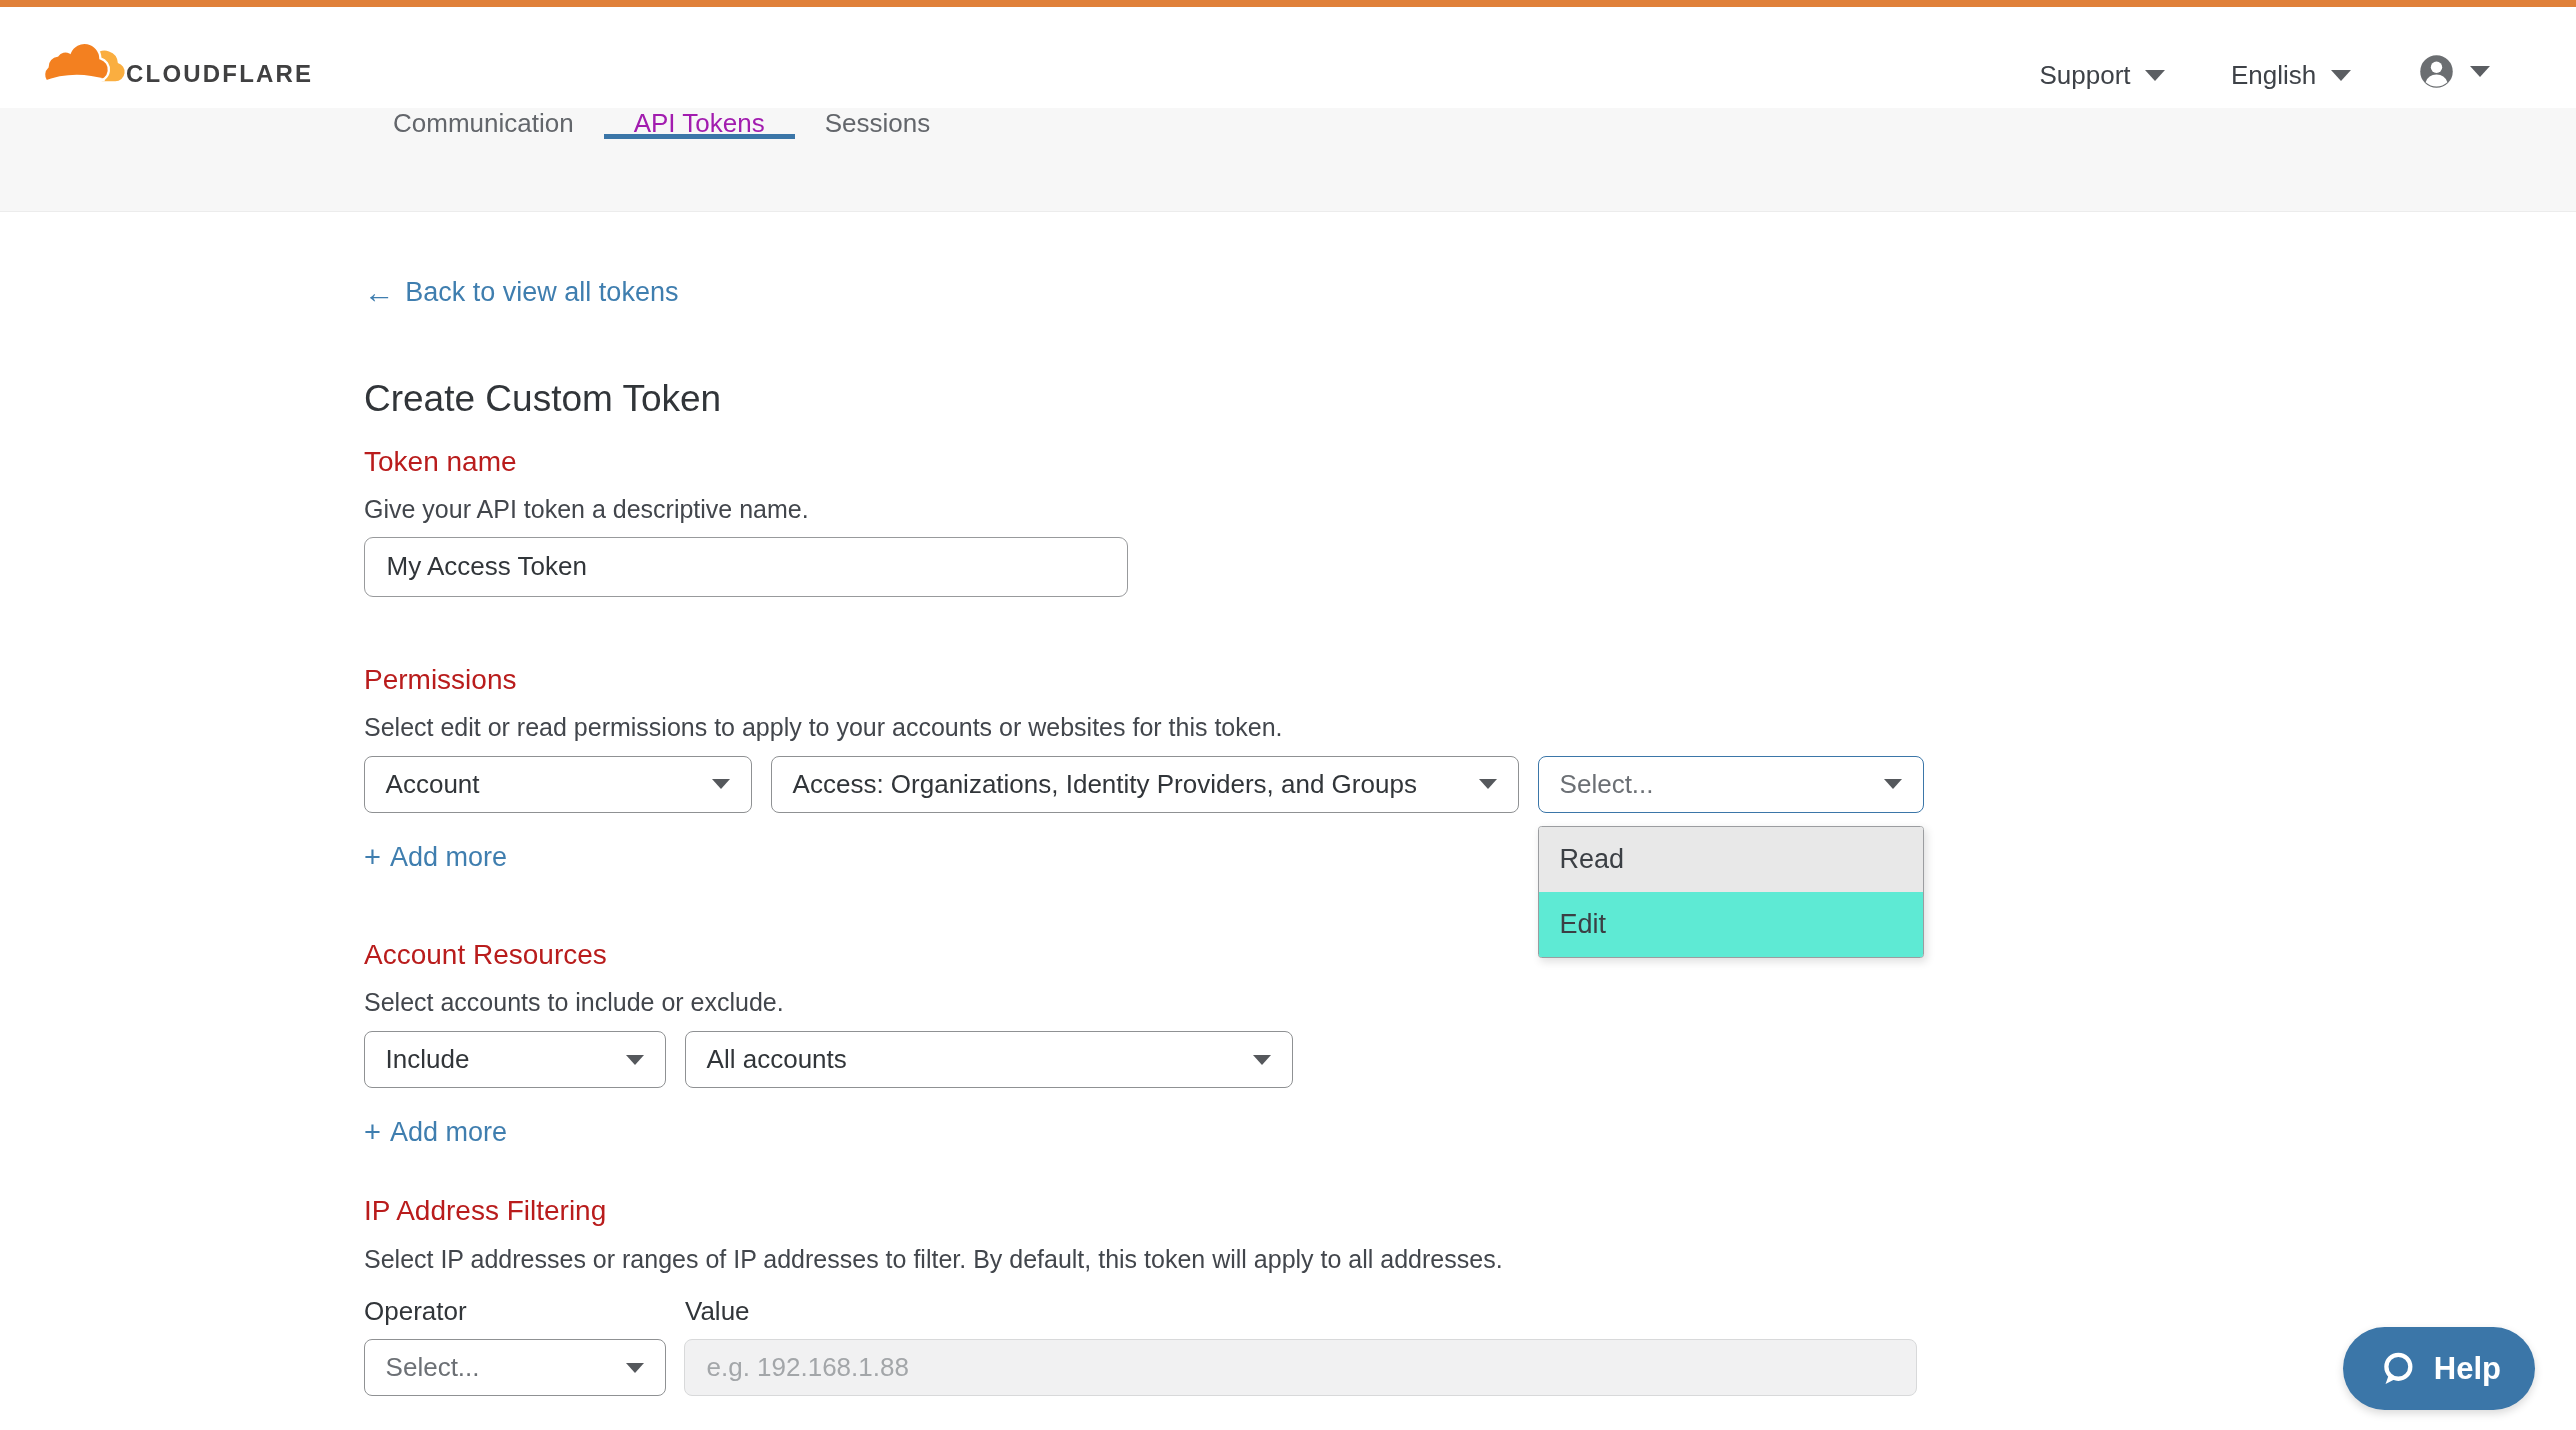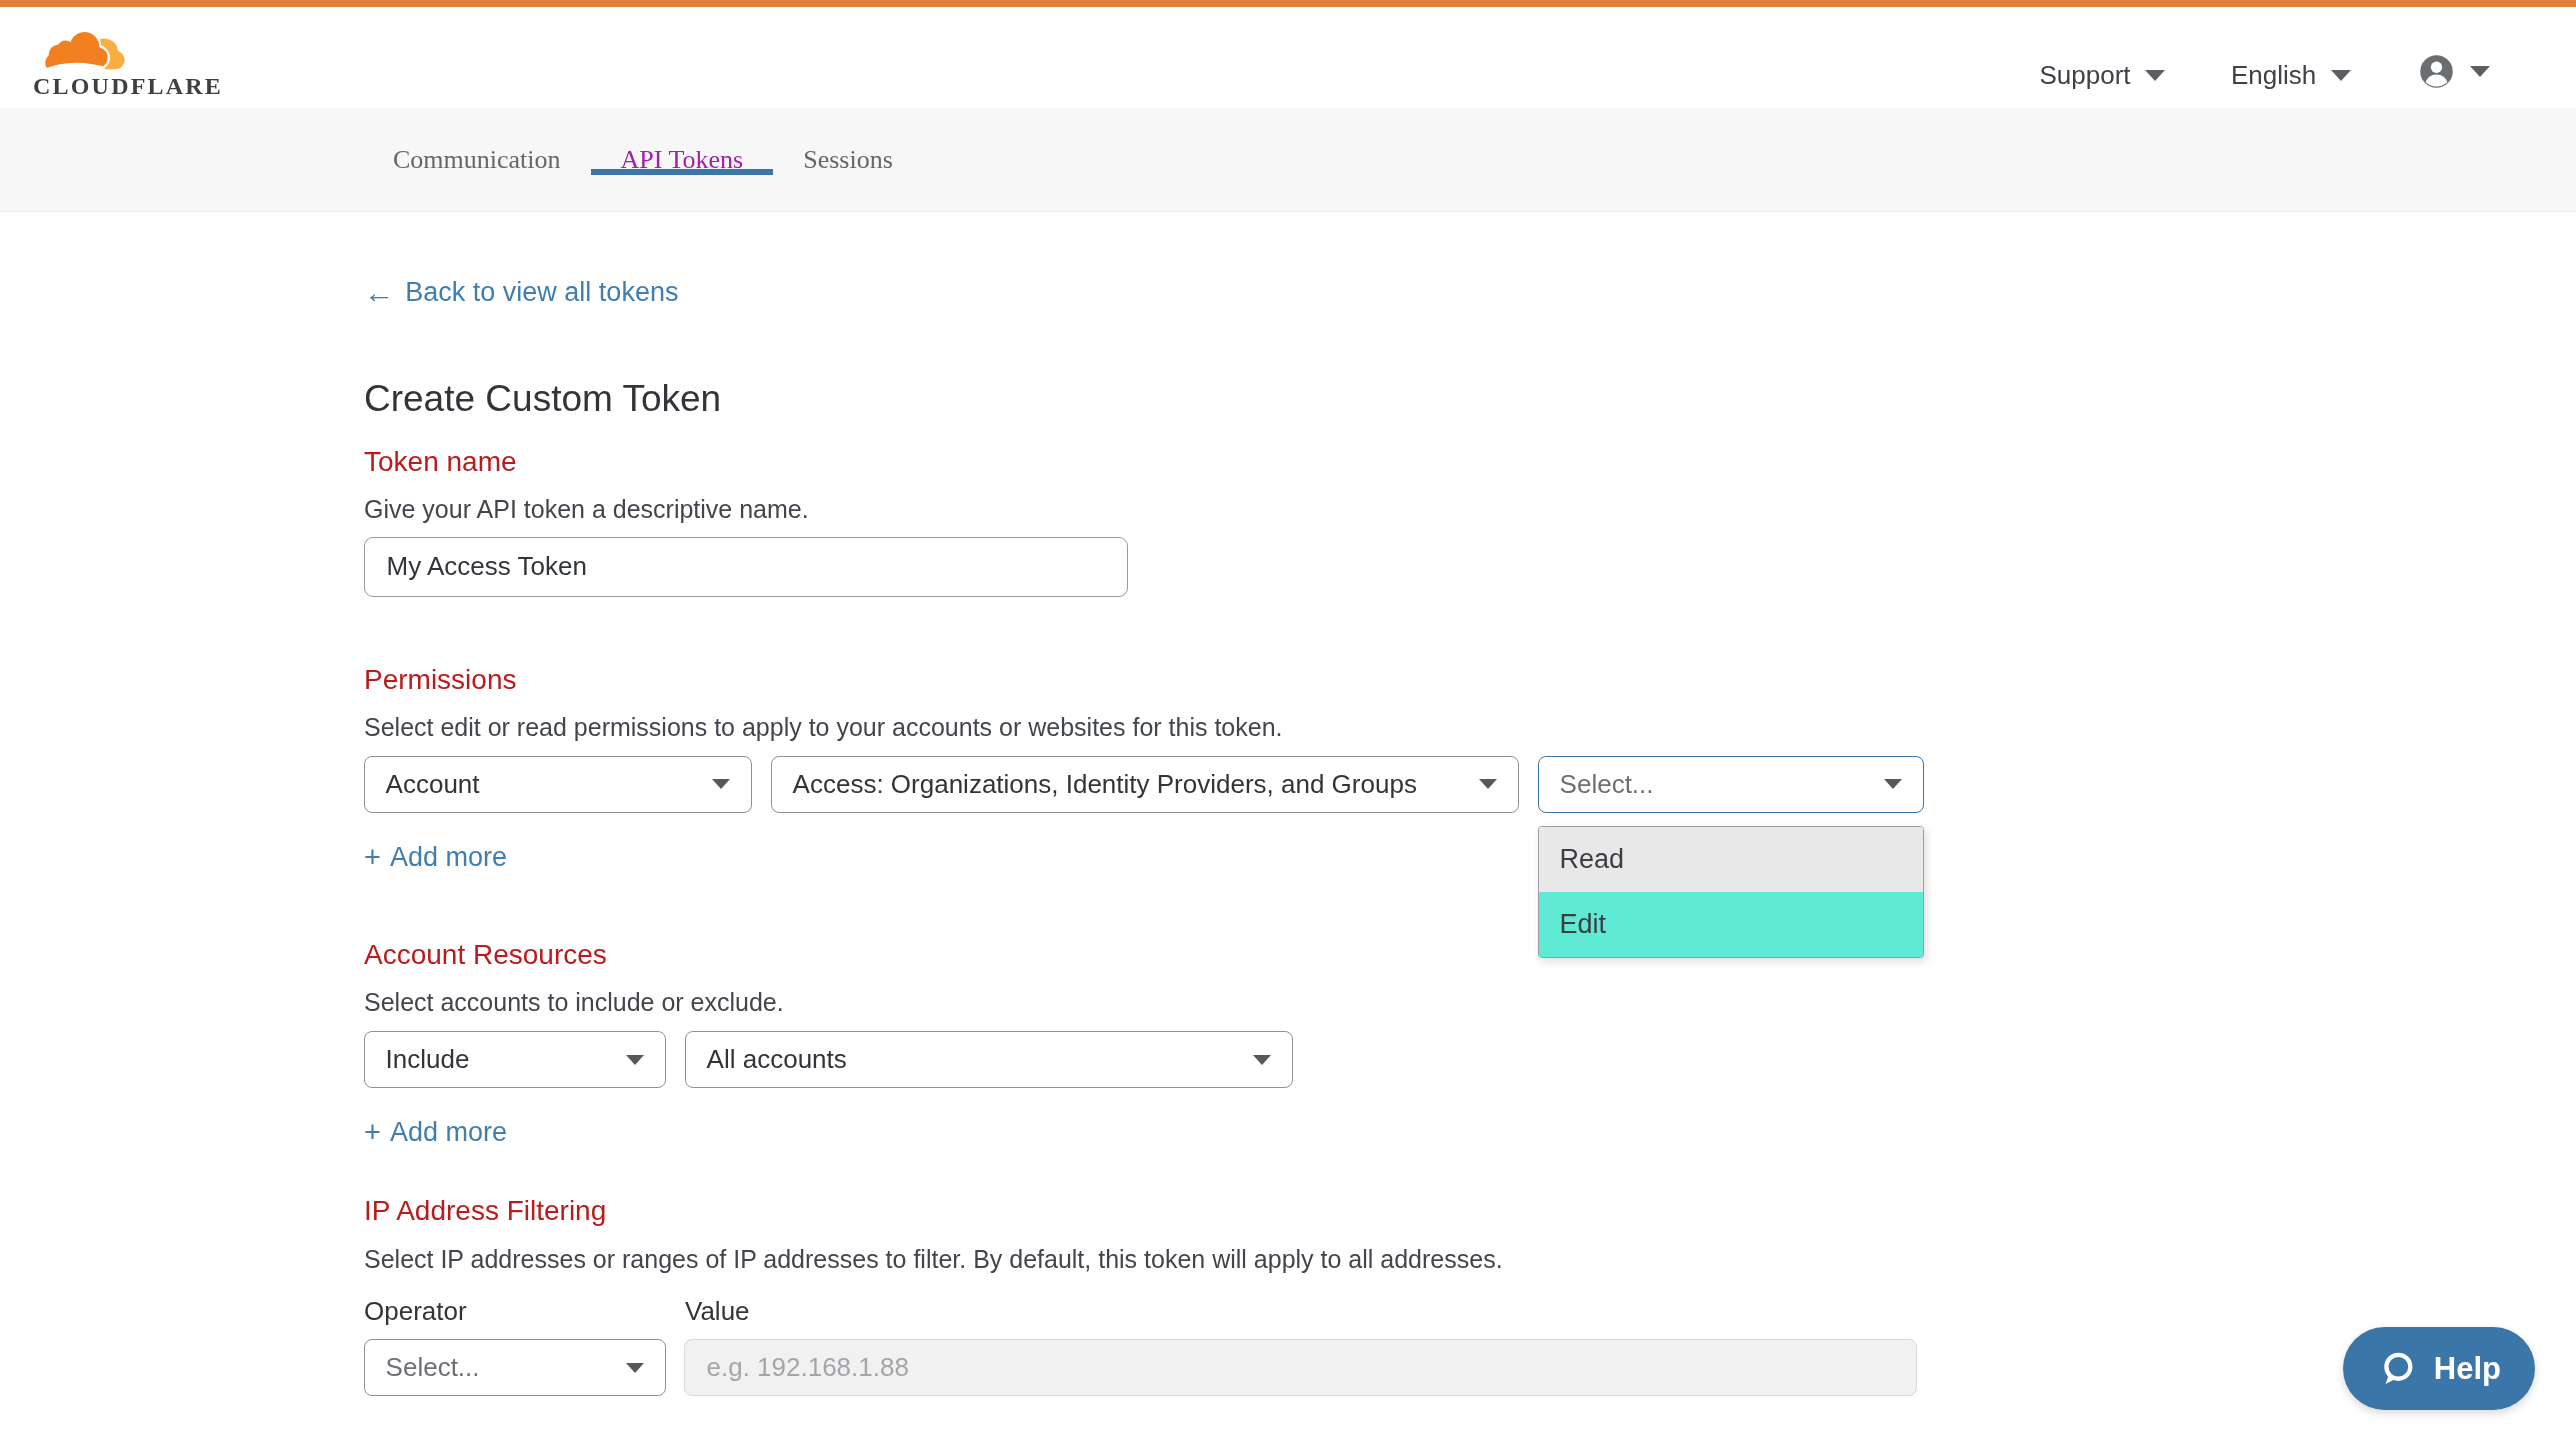--- a/index.html
+++ b/index.html
@@ -16,32 +16,32 @@
     --text-body:#42464C;
   }
   *{margin:0;padding:0;box-sizing:border-box;}
   html,body{width:2576px;height:1431px;overflow:hidden;background:#fff;
     font-family:"Liberation Sans","DejaVu Sans",sans-serif;color:var(--text-dark);}
   
   .top-accent{height:7.2px;background:var(--top-orange);}
   
   .header{height:101px;background:#fff;display:flex;align-items:center;
     justify-content:space-between;padding:0 86px 0 33px;}
-  .logo{display:flex;flex-direction:column;cursor:pointer;margin-top:7.2px;font-family:Liberation Serif, serif;}
+  .logo{display:flex;flex-direction:row;align-items:flex-end;cursor:pointer;margin-top:7.2px;}
   .logo svg{display:block;margin-bottom:1.8px;}
   .logo-text{font-size:24px;font-weight:700;letter-spacing:2.2px;color:var(--logo-text);line-height:1;}
   .header-right{display:flex;align-items:flex-end;gap:66px;margin-top:28px;}
   .header-item{display:flex;align-items:center;gap:14.4px;cursor:pointer;
     font-size:26px;color:#3E4248;}
   .caret{width:0;height:0;border-left:10px solid transparent;border-right:10px solid transparent;
     border-top:11.7px solid #5B5E62;}
   .caret.small{border-left-width:9px;border-right-width:9px;border-top-width:10.8px;}
   
   .tabbar{height:104px;background:#F7F7F7;border-bottom:0.9px solid #ECECEC;
-    display:flex;align-items:center;padding-left:363px;font-family:Liberation Serif, serif;}
+    display:flex;align-items:flex-start;padding-left:363px;}
   .tab{position:relative;display:flex;align-items:center;padding:0 30px;
     font-size:26px;color:#63666B;cursor:pointer;}
   .tab.active{color:#a21caf;}
   .tab.active::after{content:"";position:absolute;left:0;right:0;bottom:0;height:5.4px;
     background:var(--tab-underline);}
   
   .main{padding:63px 0 0 364px;position:relative;}
   .back-link{display:inline-flex;align-items:center;gap:10.8px;font-size:27px;
     color:var(--link-blue);text-decoration:none;cursor:pointer;line-height:34px;}
   .back-arrow{font-size:30.5px;line-height:27px;}

